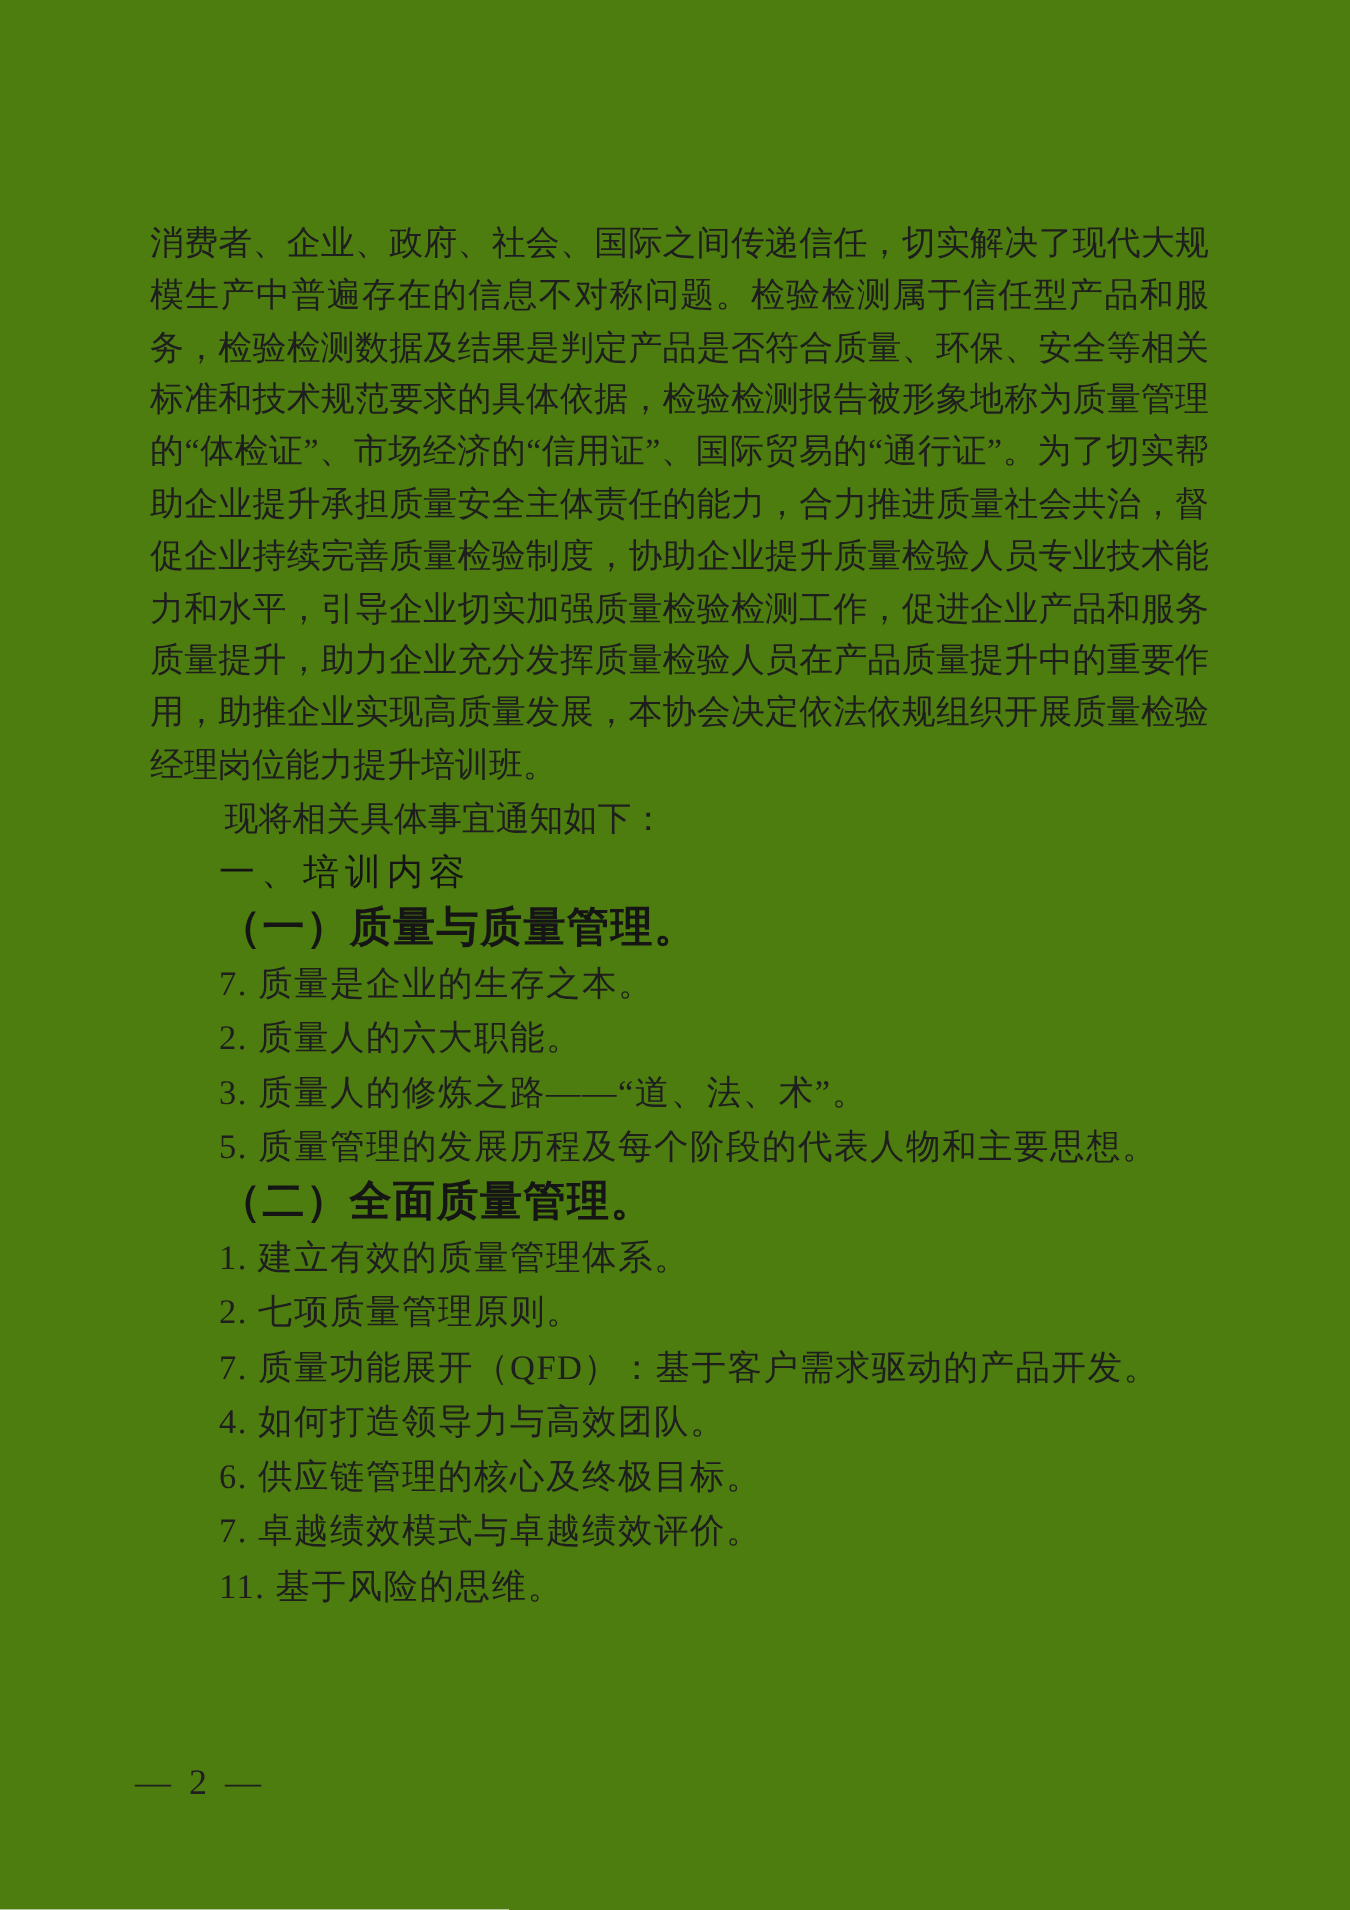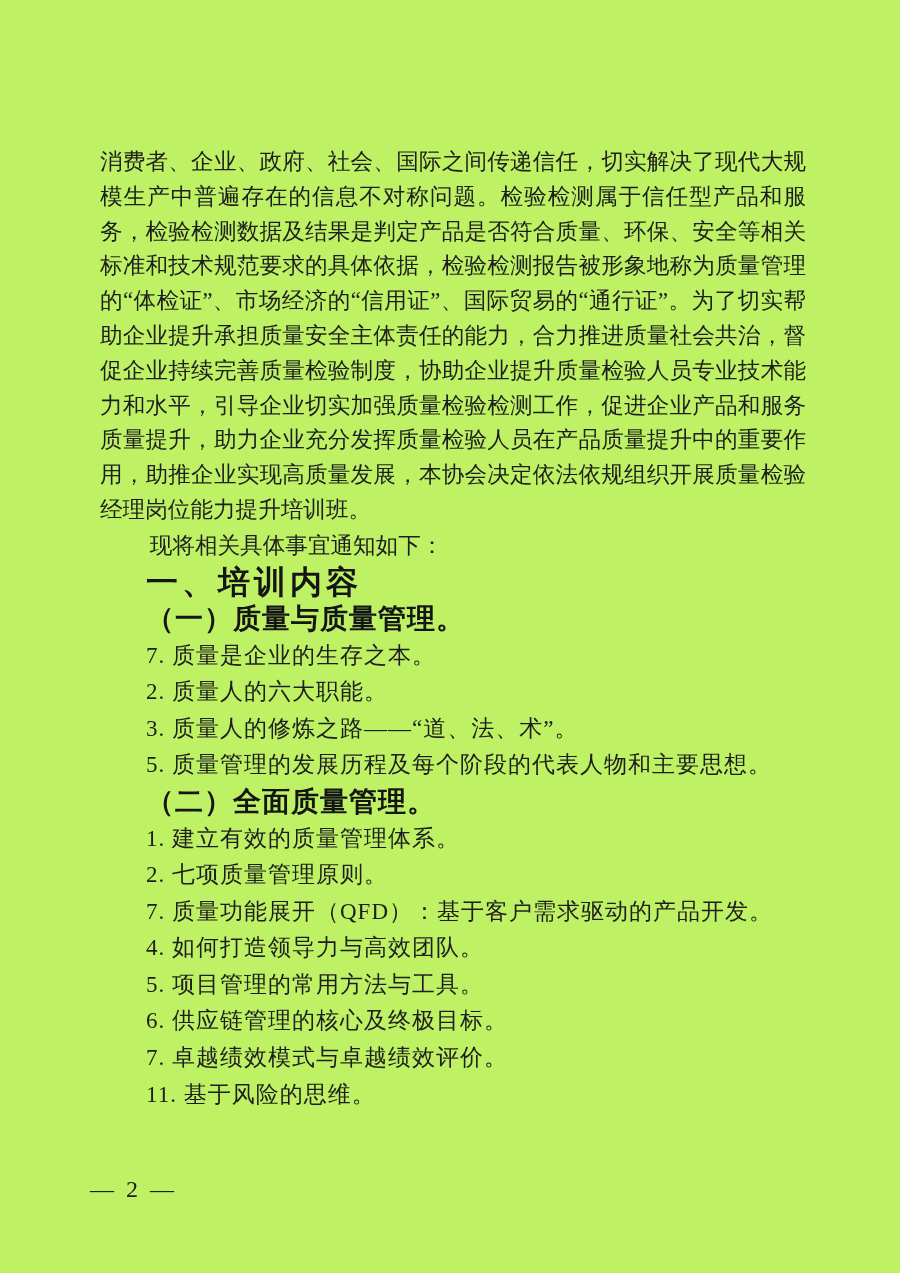--- a/index.html
+++ b/index.html
@@ -4,21 +4,21 @@
 <style>
   html, body {
     margin: 0;
     padding: 0;
     background: #ffffff;
   }
   .page {
     position: relative;
     width: 900px;
     height: 1273px;
-    background: #bef264;
+    background: #4d7c0f;
     overflow: hidden;
     font-family: "Liberation Serif", serif;
     color: #1e1e1e;
   }
   .content {
     position: absolute;
     left: 100px;
     top: 145px;
     width: 706px;
   }
@@ -32,22 +32,22 @@
     text-justify: inter-character;
   }
   .p2 {
     line-height: 36.6px;
     text-indent: 2.2em;
   }
   .h-level1 {
     margin: 0;
     padding-left: 46px;
     font-family: "Liberation Sans", sans-serif;
-    font-weight: bold;
-    font-size: 32px;
+    font-weight: normal;
+    font-size: 24px;
     line-height: 36.6px;
     letter-spacing: 4px;
     color: #151515;
   }
   .h-level2 {
     margin: 0;
     padding-left: 46px;
     font-family: "Liberation Serif", serif;
     font-weight: bold;
     font-size: 28px;
@@ -89,21 +89,20 @@
     <p class="item">2. 质量人的六大职能。</p>
     <p class="item">3. 质量人的修炼之路——“道、法、术”。</p>
     <p class="item">5. 质量管理的发展历程及每个阶段的代表人物和主要思想。</p>
 
     <h3 class="h-level2">（二）全面质量管理。</h3>
 
     <p class="item">1. 建立有效的质量管理体系。</p>
     <p class="item">2. 七项质量管理原则。</p>
     <p class="item">7. 质量功能展开（QFD）：基于客户需求驱动的产品开发。</p>
     <p class="item">4. 如何打造领导力与高效团队。</p>
-    <p class="item">5. 项目管理的常用方法与工具。</p>
     <p class="item">6. 供应链管理的核心及终极目标。</p>
     <p class="item">7. 卓越绩效模式与卓越绩效评价。</p>
     <p class="item">11. 基于风险的思维。</p>
 
   </div>
 
   <div class="page-number">— 2 —</div>
 </div>
 
 </body></html>

